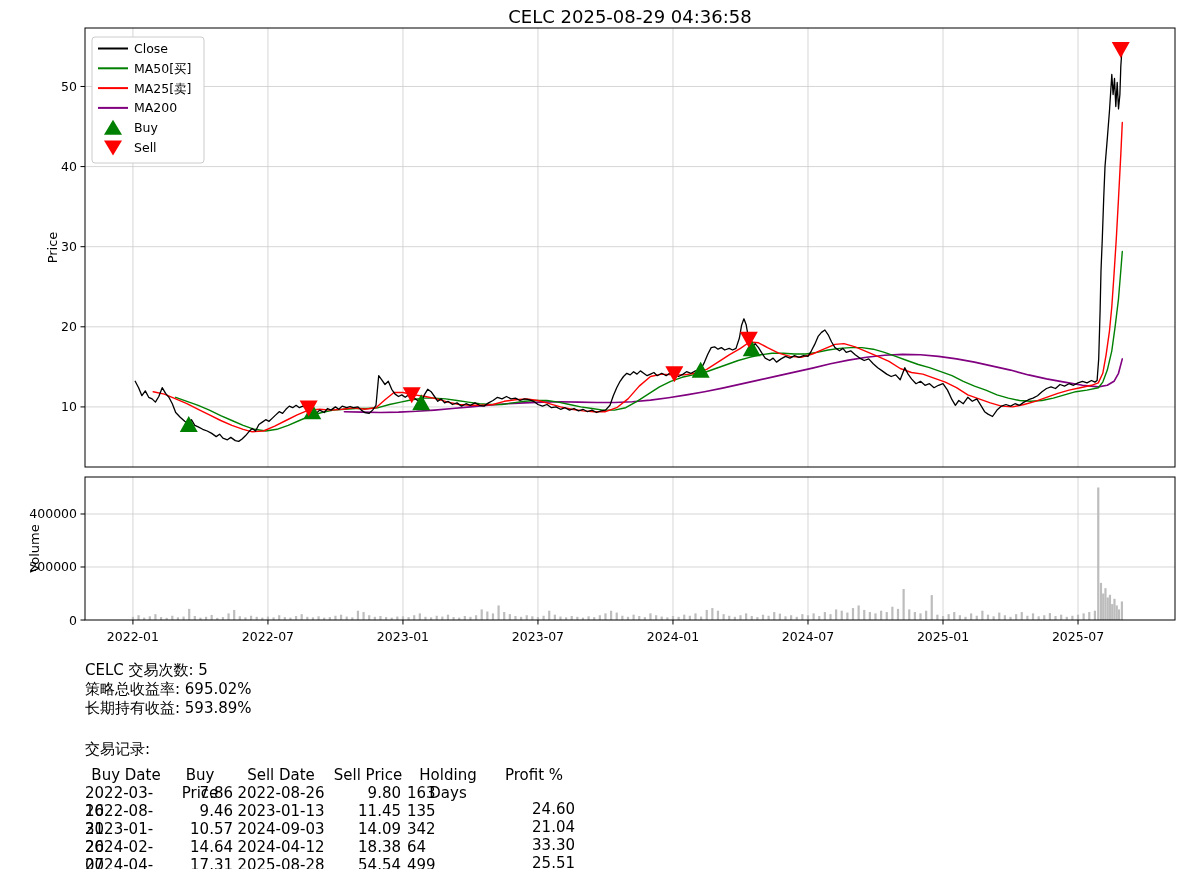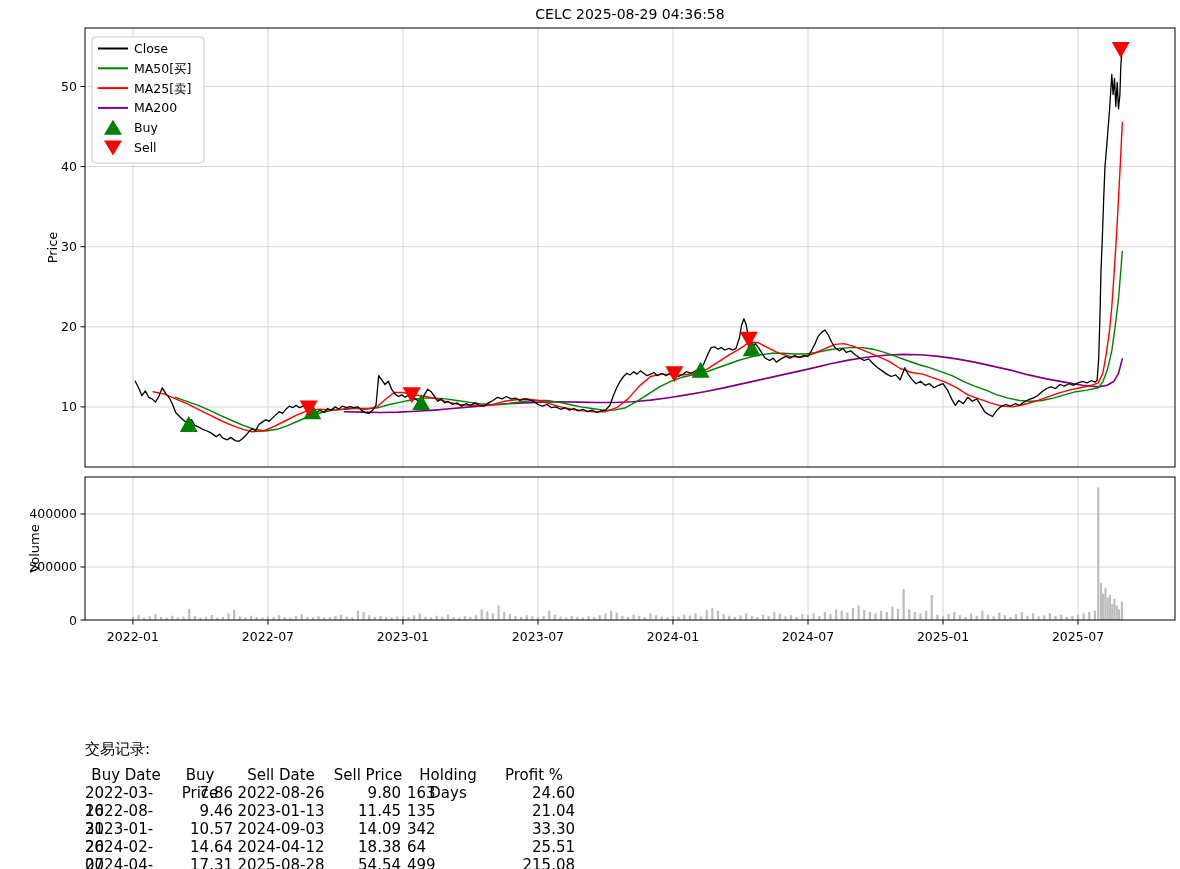--- a/index.html
+++ b/index.html
@@ -1,30 +1,30 @@
 <!DOCTYPE html>
 <html><head>
 <meta charset="utf-8">
 <style>
   html,body{margin:0;padding:0;background:#fff;}
   .figure{position:relative;width:1180px;height:869px;background:#fff;
           font-family:"DejaVu Sans","Liberation Sans",sans-serif;color:#000;overflow:hidden;}
   .chart-title{position:absolute;left:85px;top:6px;width:1090px;text-align:center;
-               font-size:14px;color:#000;}
+               font-size:18px;color:#000;}
   .summary{position:absolute;left:85px;top:661px;font-size:15px;line-height:19px;}
   .trades{position:absolute;left:85px;top:740px;font-size:15px;line-height:18px;}
   .trades .records-label{margin-bottom:8px;}
   .trow{display:grid;grid-template-columns:82px 66px 96px 78px 82px 90px;height:18px;}
   .trow.head span{text-align:center;}
   .trow .c1{text-align:left;}
   .trow .c2{text-align:right;}
   .trow .c3{text-align:center;}
   .trow .c4{text-align:right;padding-right:6px;}
   .trow .c5{text-align:left;padding-right:8px;}
-  .trow .c6{text-align:right;padding-right:4px;}
+  .trow .c6{text-align:right;padding-right:4px;margin-top:16px;}
   svg text{font-family:"DejaVu Sans","Liberation Sans",sans-serif;}
 </style>
 </head>
 <body>
 
 <div class="figure">
   <div class="chart-title">CELC 2025-08-29 04:36:58</div>
 
   <svg id="chart" width="1180" height="648" viewBox="0 0 1180 648">
       <g stroke="#cccccc" stroke-width="0.8">
@@ -317,20 +317,25 @@
           <polygon points="113,119.7 104,134.7 122,134.7" fill="#008000"></polygon>
           <text x="134" y="132.2" font-size="12.5" fill="#000">Buy</text>
         </g>
         <g>
           <polygon points="113,155.5 104,140.5 122,140.5" fill="#ff0000"></polygon>
           <text x="134" y="152" font-size="12.5" fill="#000">Sell</text>
         </g>
       </g>
     </svg>
 
+  <div class="summary">
+    <div>CELC 交易次数: 5</div>
+    <div>策略总收益率: 695.02%</div>
+    <div>长期持有收益: 593.89%</div>
+  </div>
 
   <div class="trades">
     <div class="records-label">交易记录:</div>
     <div class="trow head">
       <span>Buy Date</span>
       <span>Buy Price</span>
       <span>Sell Date</span>
       <span>Sell Price</span>
       <span>Holding Days</span>
       <span>Profit %</span>

